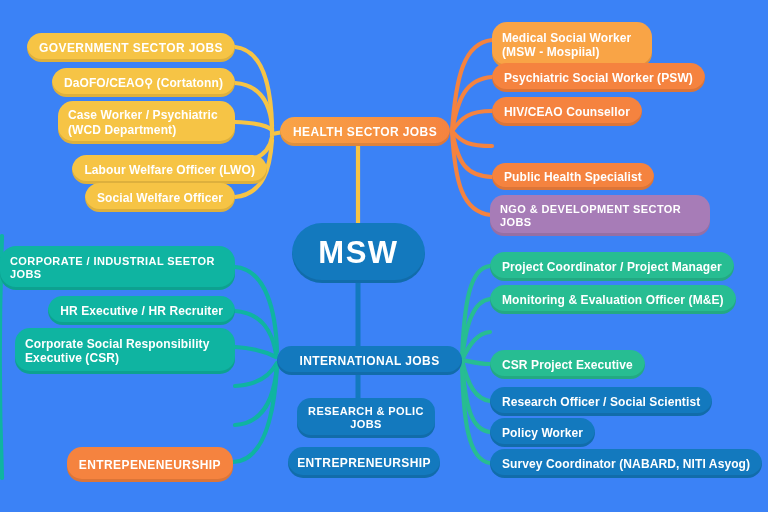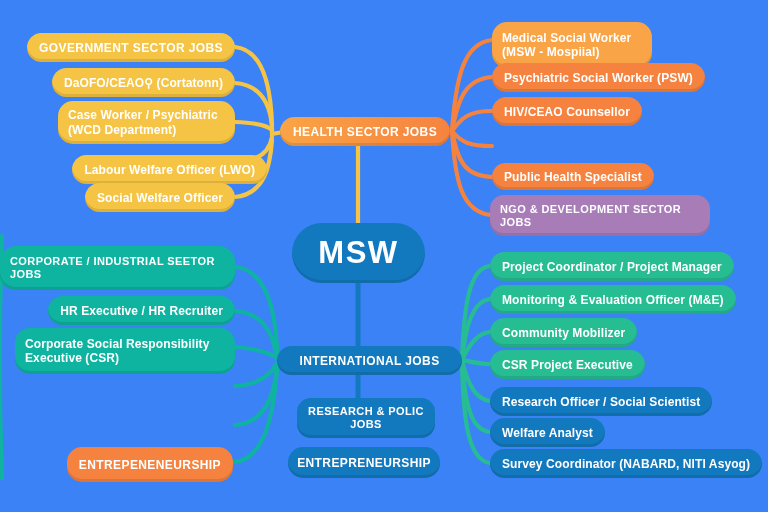--- a/index.html
+++ b/index.html
@@ -96,19 +96,18 @@
   <div class="pill teal" style="right:533px;top:296px;">HR Executive / HR Recruiter</div>
   <div class="pill teal wrap" style="left:15px;top:328px;width:200px;height:38px;">Corporate Social Responsibility Executive (CSR)</div>
   <div class="pill orange hdr" style="right:535px;top:447px;height:35px;">ENTREPENENEURSHIP</div>
 
   <div class="pill blue hdr center" style="left:277px;top:346px;width:161px;">INTERNATIONAL JOBS</div>
   <div class="pill blue hdr center" style="left:288px;top:447px;width:128px;height:31px;">ENTREPRENEURSHIP</div>
   <div class="pill blue hdr wrap center small" style="left:297px;top:398px;width:118px;height:32px;border-radius:14px;">RESEARCH &amp; POLIC JOBS</div>
 
   <div class="pill green" style="left:490px;top:252px;">Project Coordinator / Project Manager</div>
   <div class="pill green" style="left:490px;top:285px;">Monitoring &amp; Evaluation Officer (M&amp;E)</div>
-  <div class="pill green" style="left:490px;top:318px;">Community Mobilizer</div>
   <div class="pill green" style="left:490px;top:350px;">CSR Project Executive</div>
   <div class="pill blue" style="left:490px;top:387px;">Research Officer / Social Scientist</div>
-  <div class="pill blue" style="left:490px;top:418px;">Welfare Analyst</div>
+  <div class="pill blue" style="left:490px;top:418px;">Policy Worker</div>
   <div class="pill blue" style="left:490px;top:449px;">Survey Coordinator (NABARD, NITI Asyog)</div>
 
 </div>
 
 </body></html>

